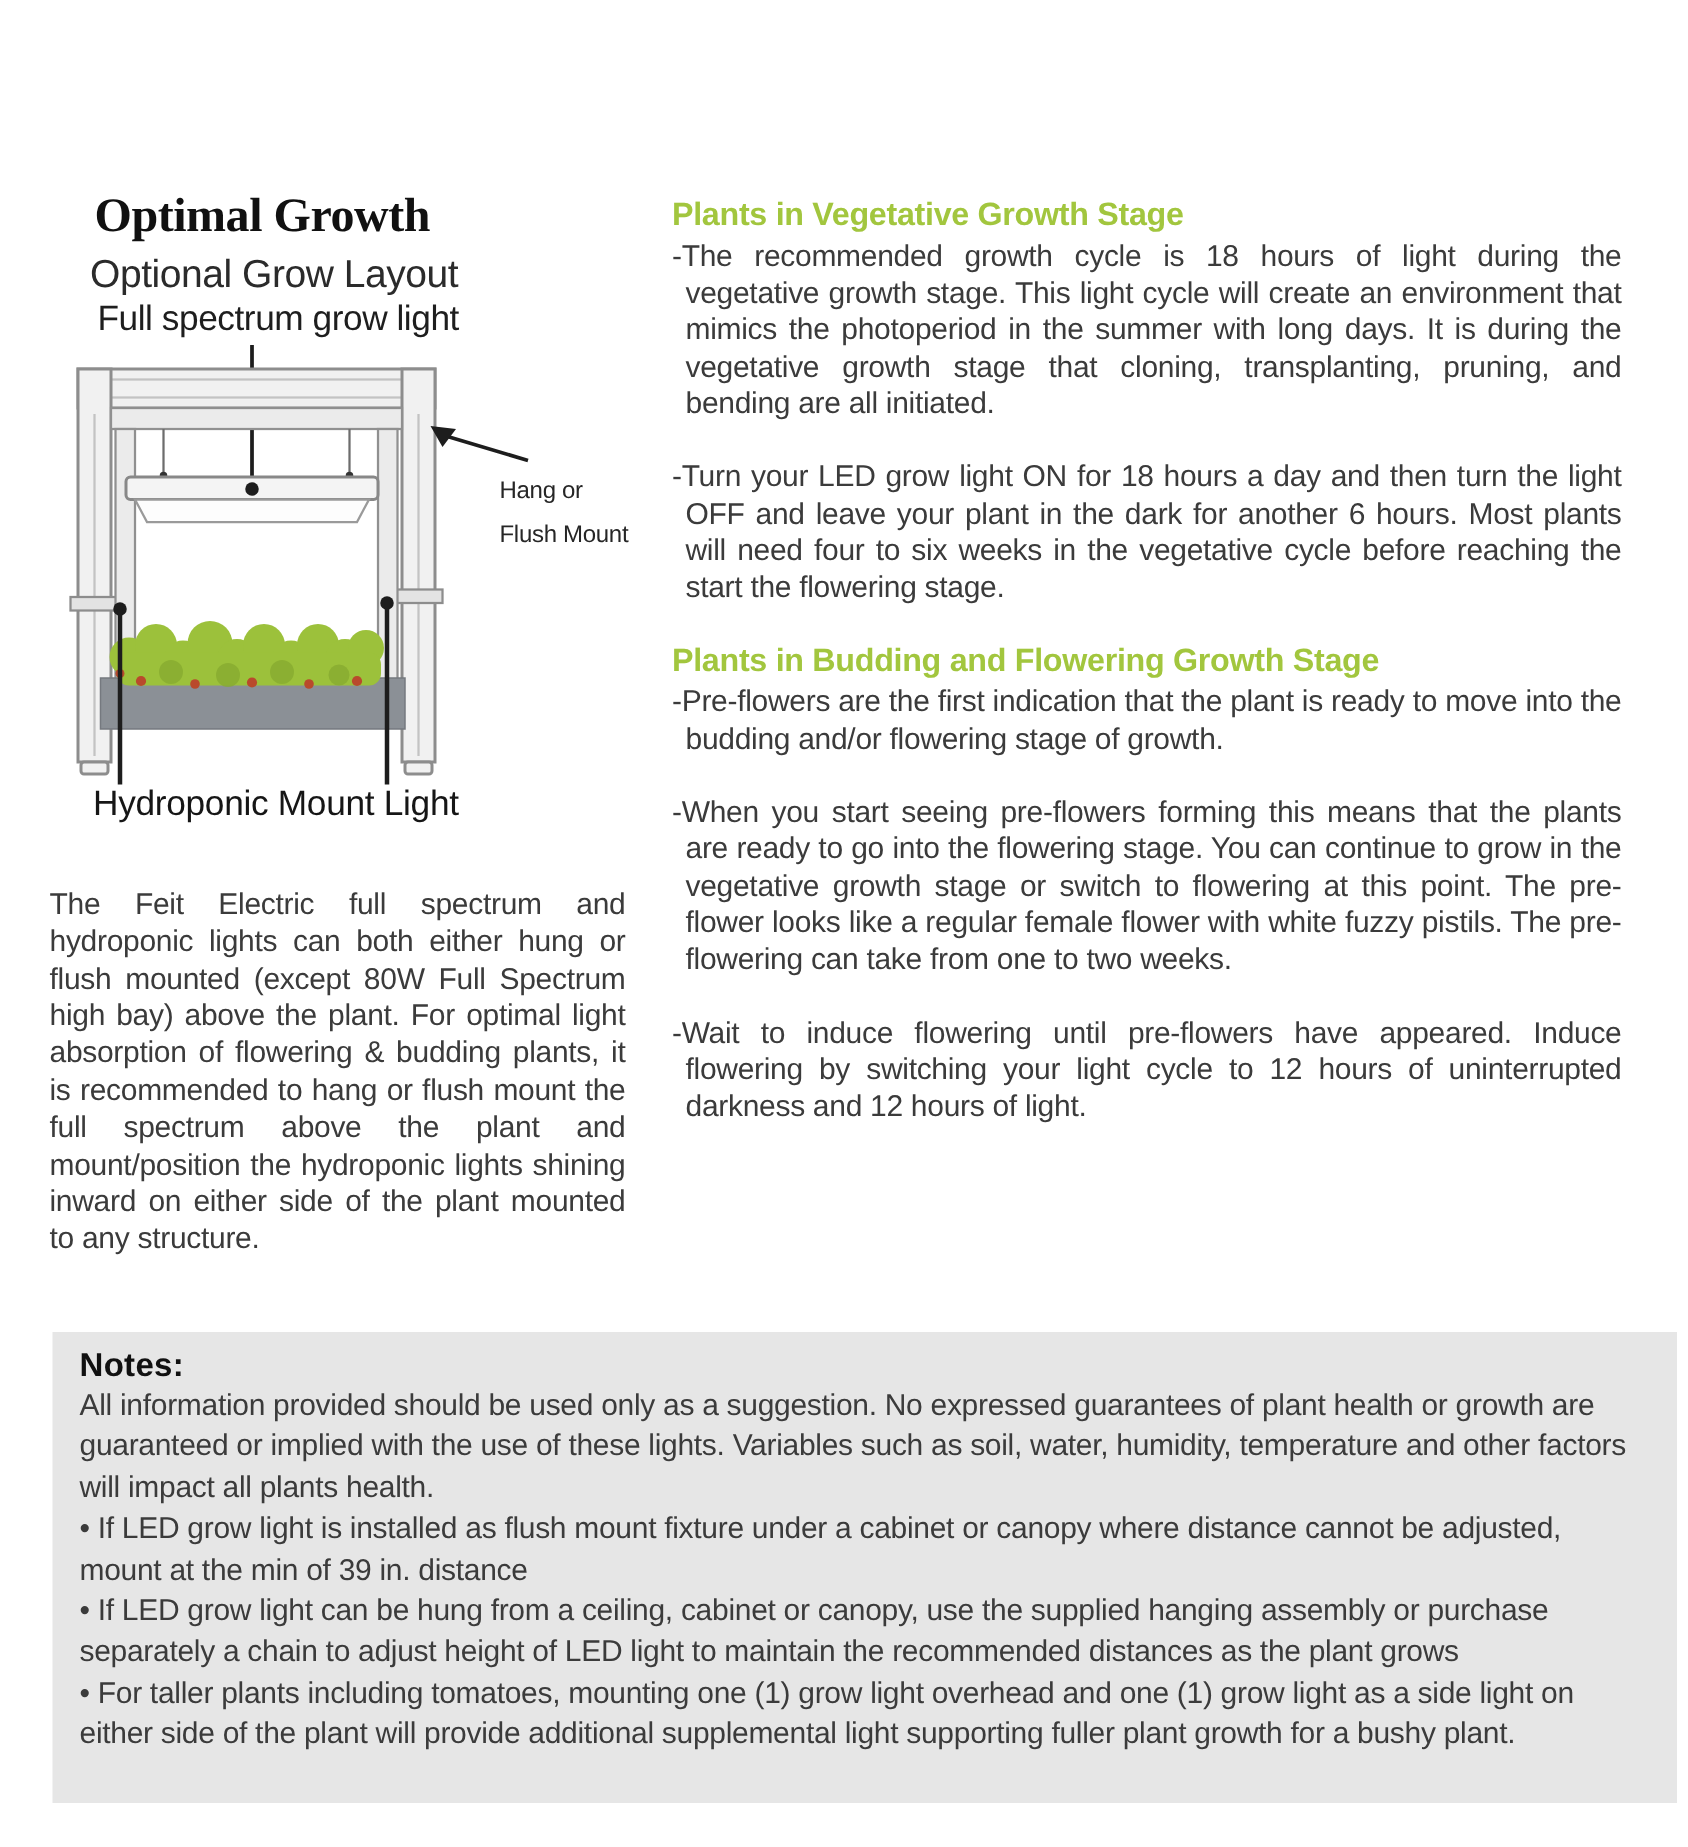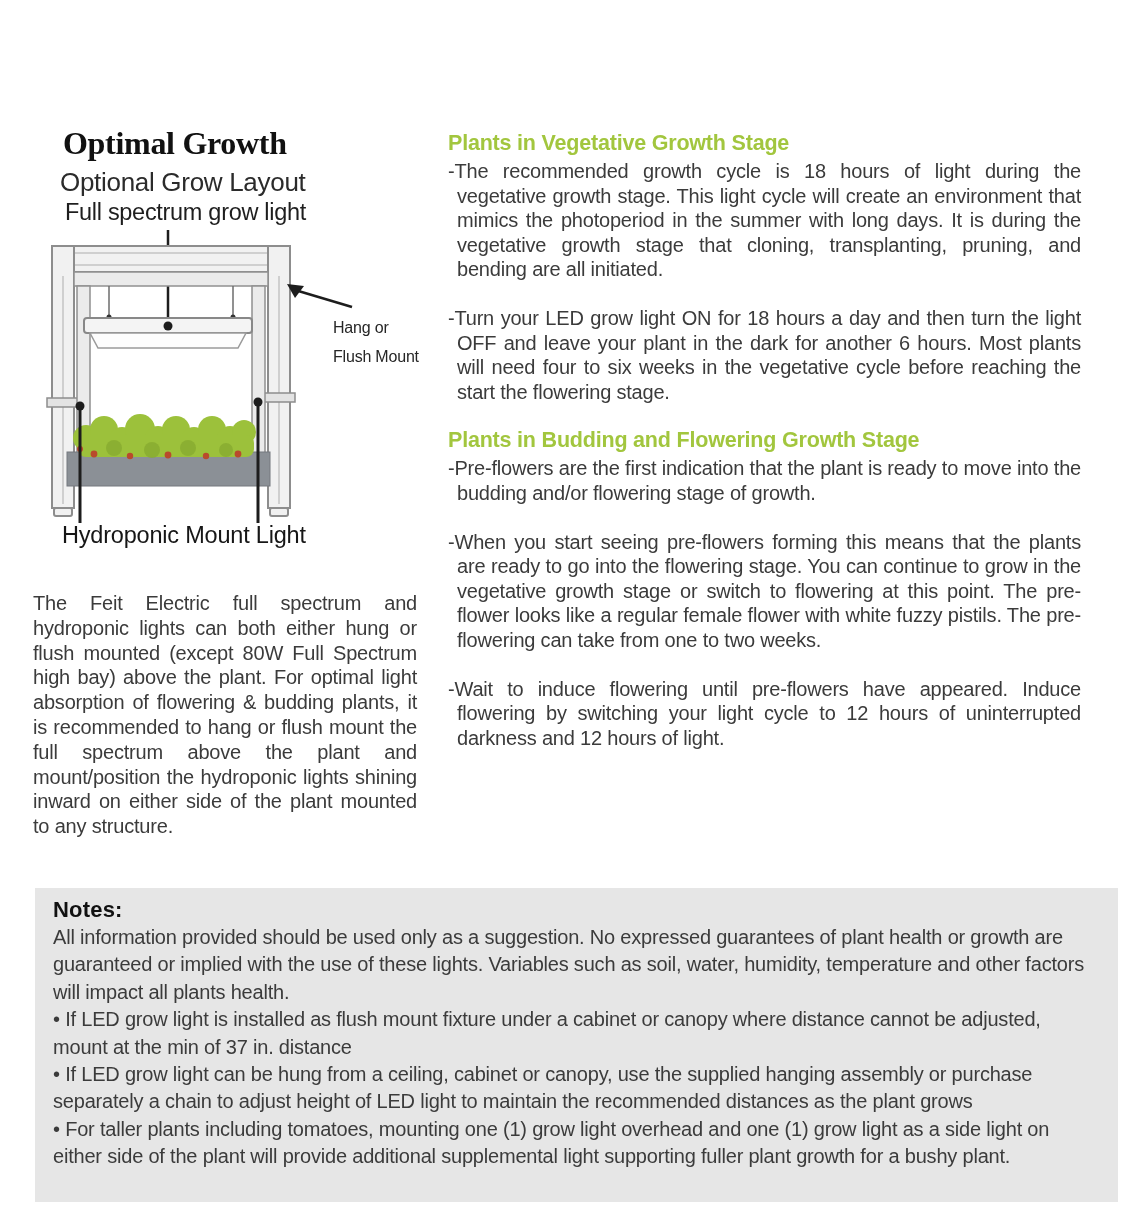--- a/index.html
+++ b/index.html
@@ -160,18 +160,18 @@
 
     <div class="sec-heading second">Plants in Budding and Flowering Growth Stage</div>
     <p>-Pre-flowers are the first indication that the plant is ready to move into the budding and/or flowering stage of growth.</p>
     <p>-When you start seeing pre-flowers forming this means that the plants are ready to go into the flowering stage. You can continue to grow in the vegetative growth stage or switch to flowering at this point. The pre-flower looks like a regular female flower with white fuzzy pistils. The pre-flowering can take from one to two weeks.</p>
     <p>-Wait to induce flowering until pre-flowers have appeared. Induce flowering by switching your light cycle to 12 hours of uninterrupted darkness and 12 hours of light.</p>
   </div>
 
   <div class="notes">
     <div class="notes-heading">Notes:</div>
     <div class="notes-body">All information provided should be used only as a suggestion. No expressed guarantees of plant health or growth are guaranteed or implied with the use of these lights. Variables such as soil, water, humidity, temperature and other factors will impact all plants health.</div>
-    <div class="notes-body">• If LED grow light is installed as flush mount fixture under a cabinet or canopy where distance cannot be adjusted, mount at the min of 37 in. distance</div>
+    <div class="notes-body">• If LED grow light is installed as flush mount fixture under a cabinet or canopy where distance cannot be adjusted, mount at the min of 39 in. distance</div>
     <div class="notes-body">• If LED grow light can be hung from a ceiling, cabinet or canopy, use the supplied hanging assembly or purchase separately a chain to adjust height of LED light to maintain the recommended distances as the plant grows</div>
     <div class="notes-body">• For taller plants including tomatoes, mounting one (1) grow light overhead and one (1) grow light as a side light on either side of the plant will provide additional supplemental light supporting fuller plant growth for a bushy plant.</div>
   </div>
 
 </div>
 
 </body></html>

